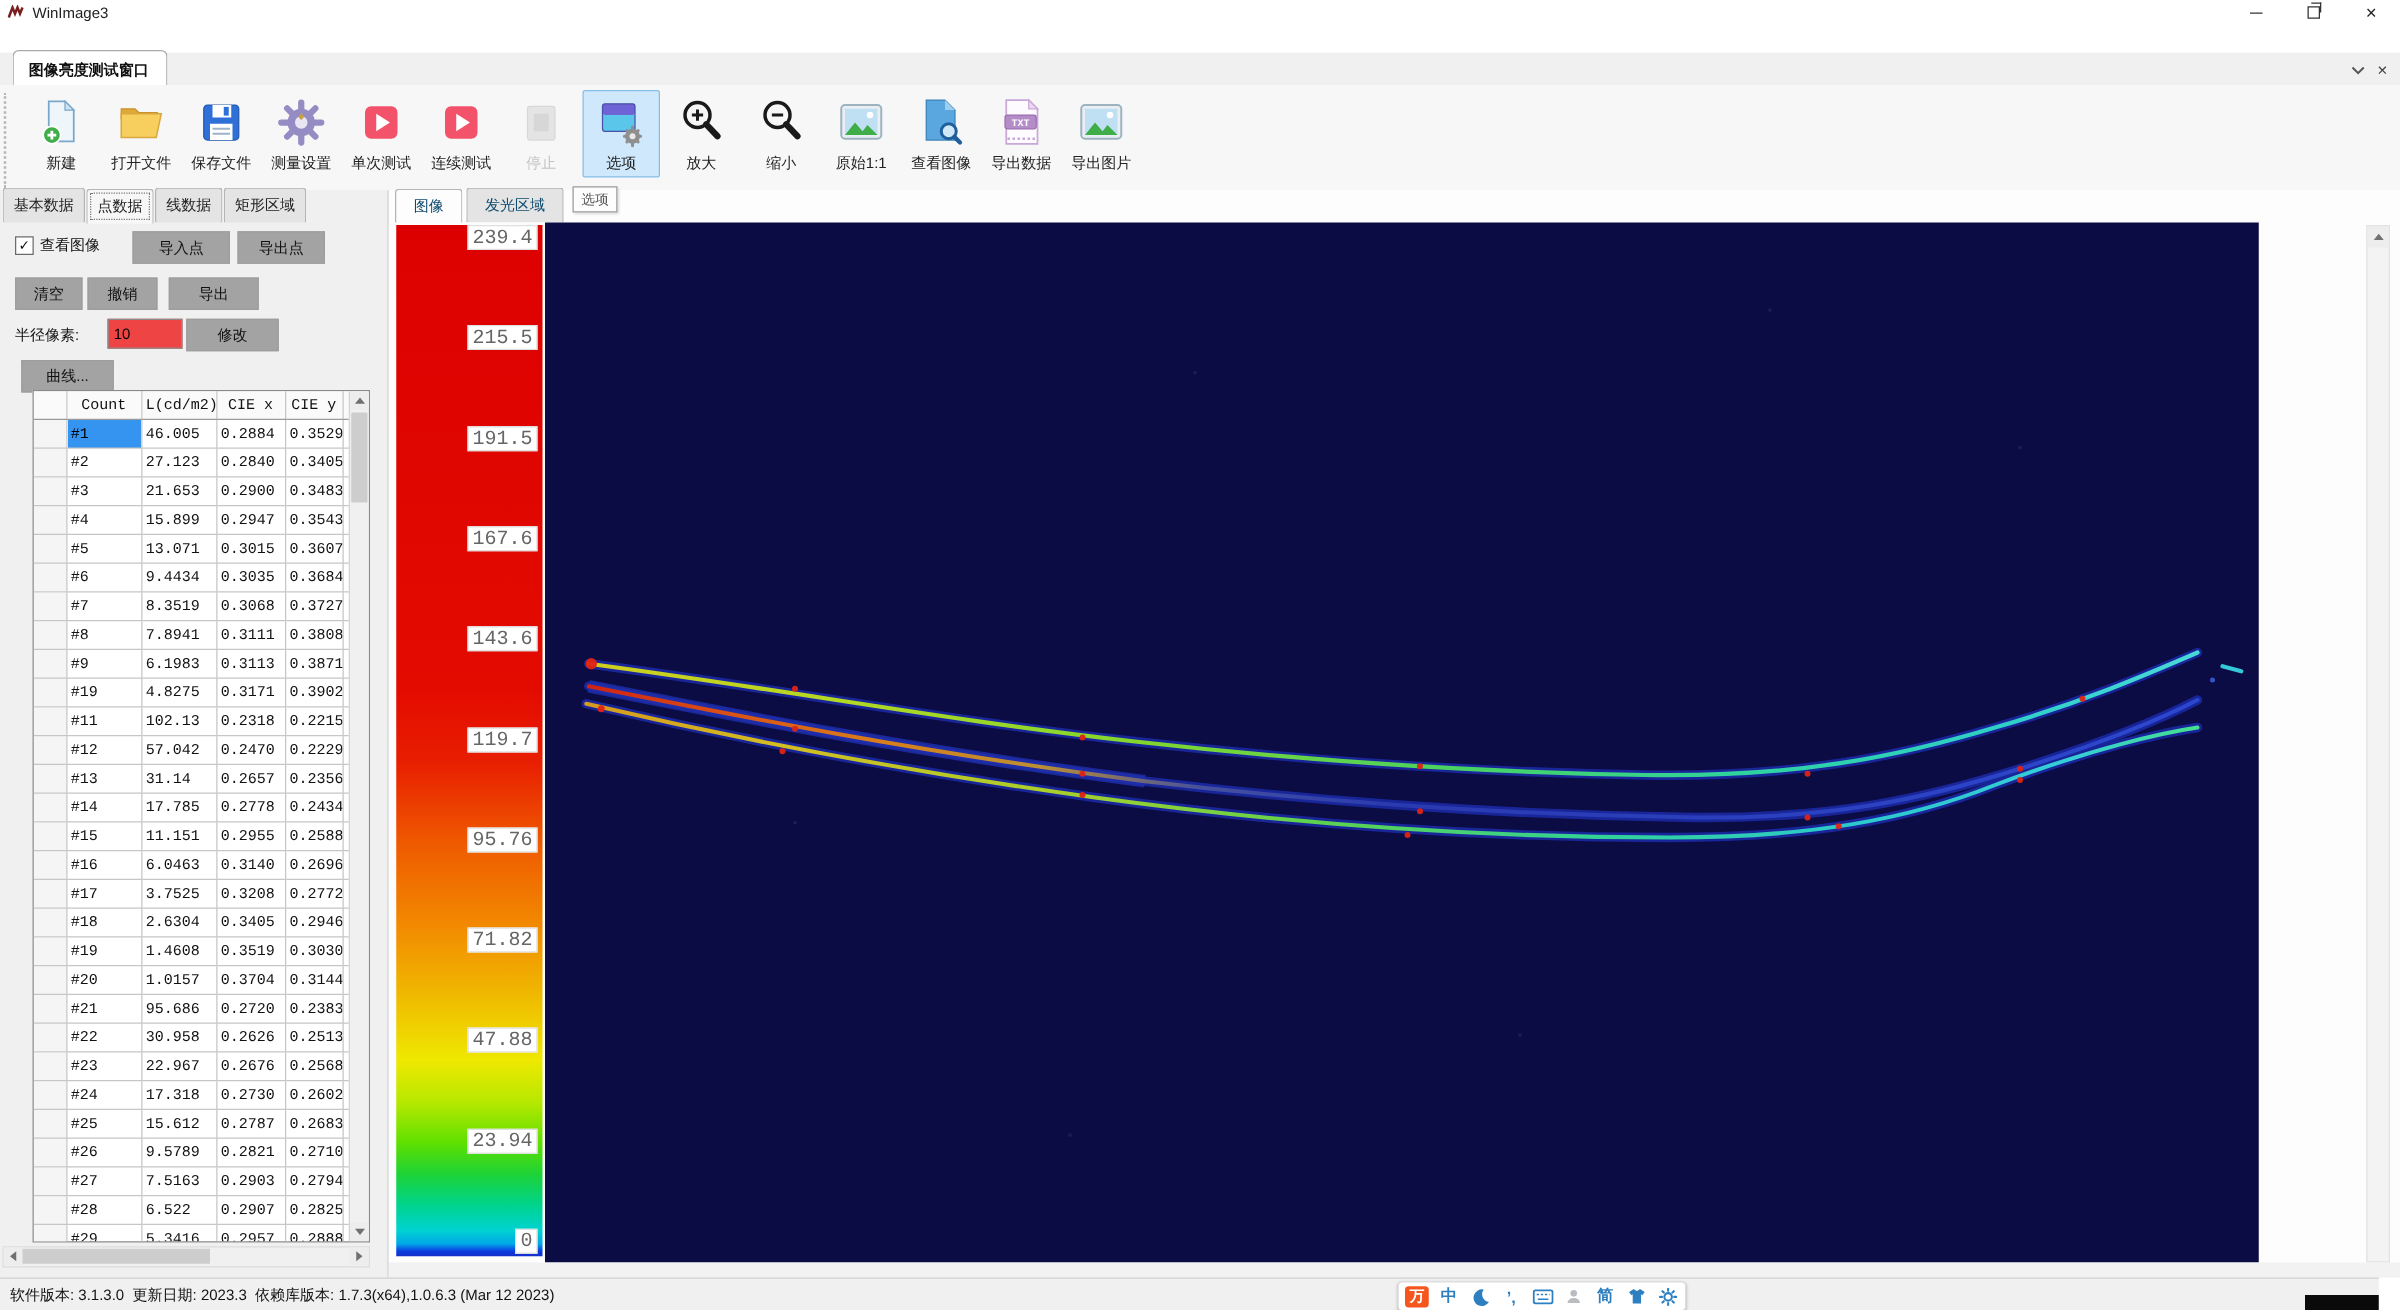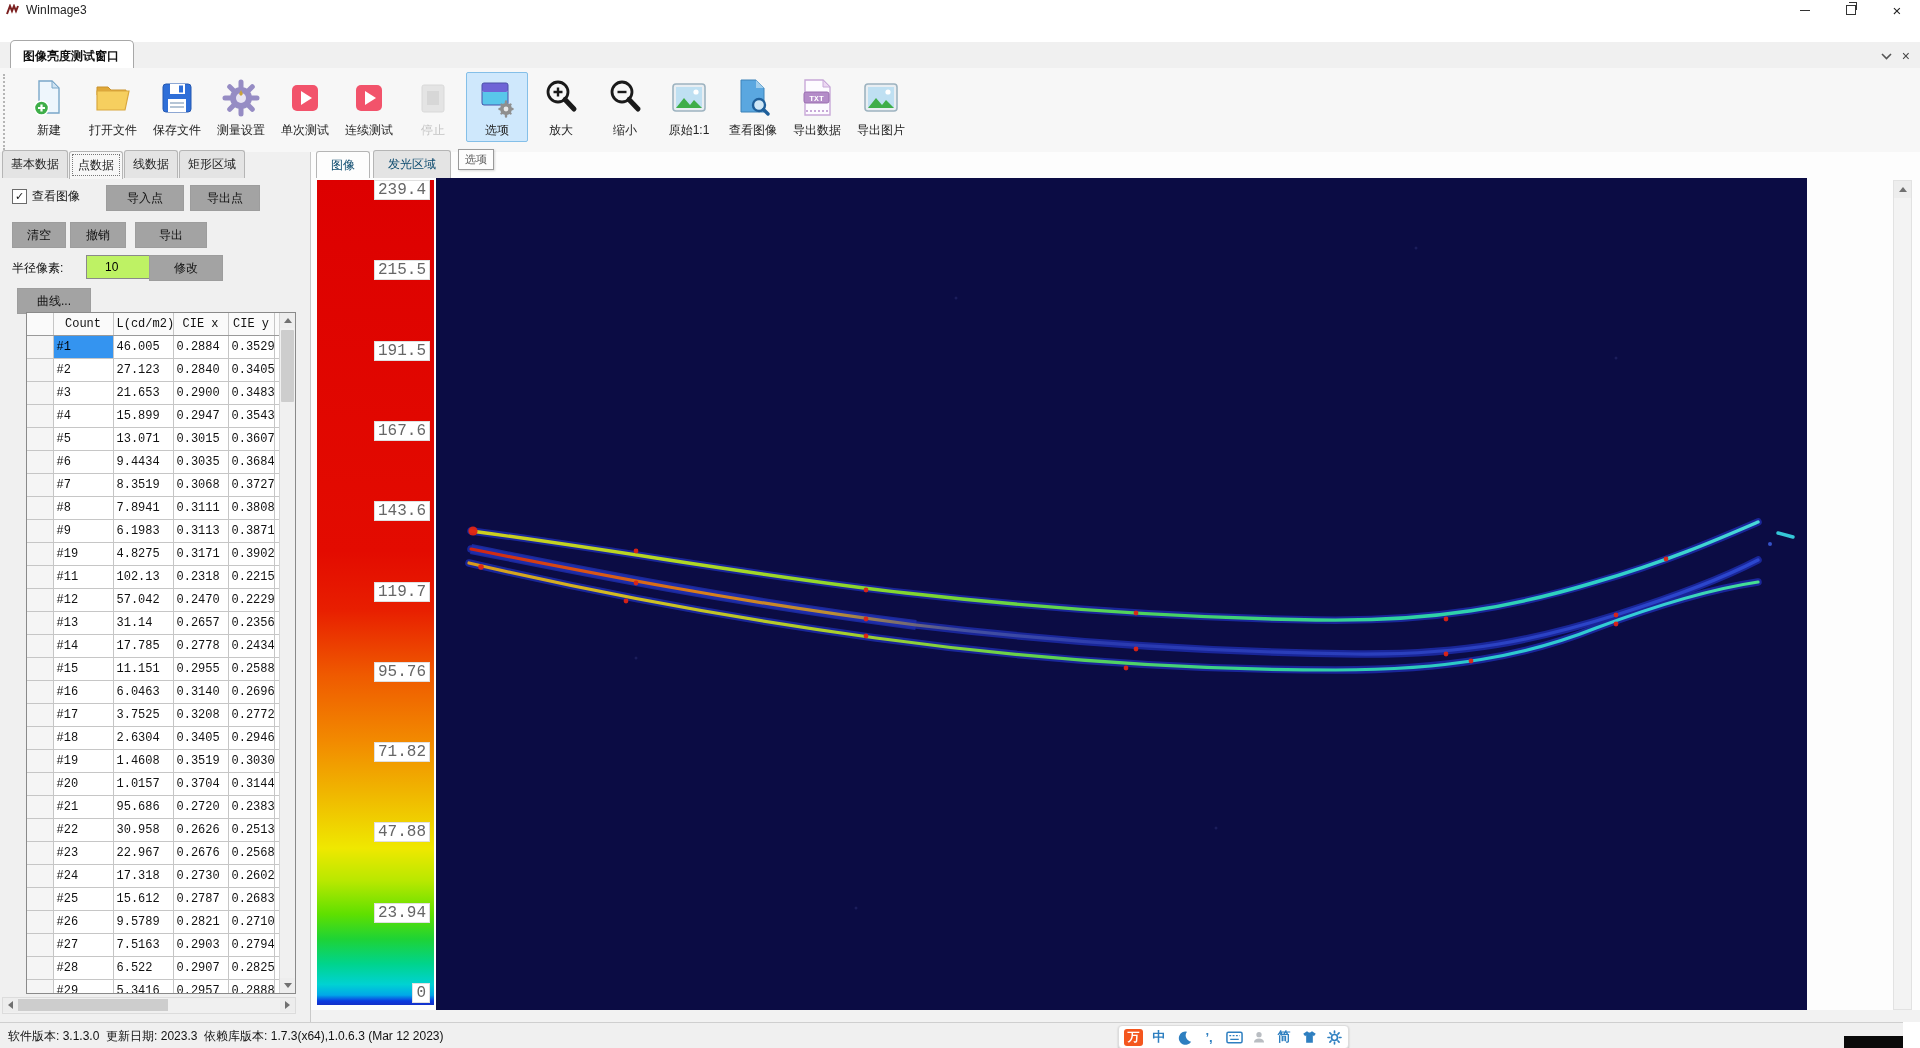--- a/index.html
+++ b/index.html
@@ -40,21 +40,21 @@
   .workspace{position:absolute;left:0;top:152px;right:0;height:870px;background:#f0f0f0;}
   .left-panel{position:absolute;left:0;top:0;width:310px;height:870px;background:#f0f0f0;border-right:1px solid #c9c9c9;}
   .ltabs{position:absolute;left:2px;top:0;height:26px;display:flex;align-items:flex-end;}
   .ltab{font-size:12px;padding:5px 8px;border:1px solid #b5b5b5;border-bottom:none;background:#e4e4e4;color:#222;margin-right:1px;border-radius:3px 3px 0 0;}
   .ltab.selected{background:#f7f7f7;outline:1px dotted #777;outline-offset:-4px;position:relative;top:1px;}
   .lrow{position:absolute;display:flex;align-items:center;}
   .chk{width:13px;height:13px;background:#fff;border:1px solid #6b6b6b;display:flex;align-items:center;justify-content:center;
     font-size:11px;color:#111;margin-right:5px;}
   .chk-label{font-size:12px;}
   .pbtn{background:#a3a3a3;border:1px solid #9d9d9d;font-size:12px;color:#111;display:flex;align-items:center;justify-content:center;height:24px;}
-  .field{height:22px;background:#bef264;border:1px solid #8a8a8a;font-size:12px;padding:0 18px;
+  .field{height:22px;background:#ef4444;border:1px solid #8a8a8a;font-size:12px;padding:0 4px;
     font-family:"Liberation Sans",sans-serif;}
   .flabel{font-size:12px;}
   
   .table-wrap{position:absolute;left:26px;top:160px;width:268px;height:680px;background:#fff;border:1px solid #8a8a8a;overflow:hidden;}
   table.pts{border-collapse:collapse;table-layout:fixed;width:253px;
     font-family:"Liberation Mono","DejaVu Sans Mono",monospace;font-size:12px;}
   table.pts td,table.pts th{border-right:1px solid #c6c6c6;border-bottom:1px solid #c6c6c6;height:22px;padding:0 3px;
     overflow:hidden;white-space:nowrap;font-weight:normal;text-align:left;}
   table.pts th{background:#fafafa;text-align:center;border-bottom:1px solid #9a9a9a;}
   td.stub{background:#f5f5f5;}

